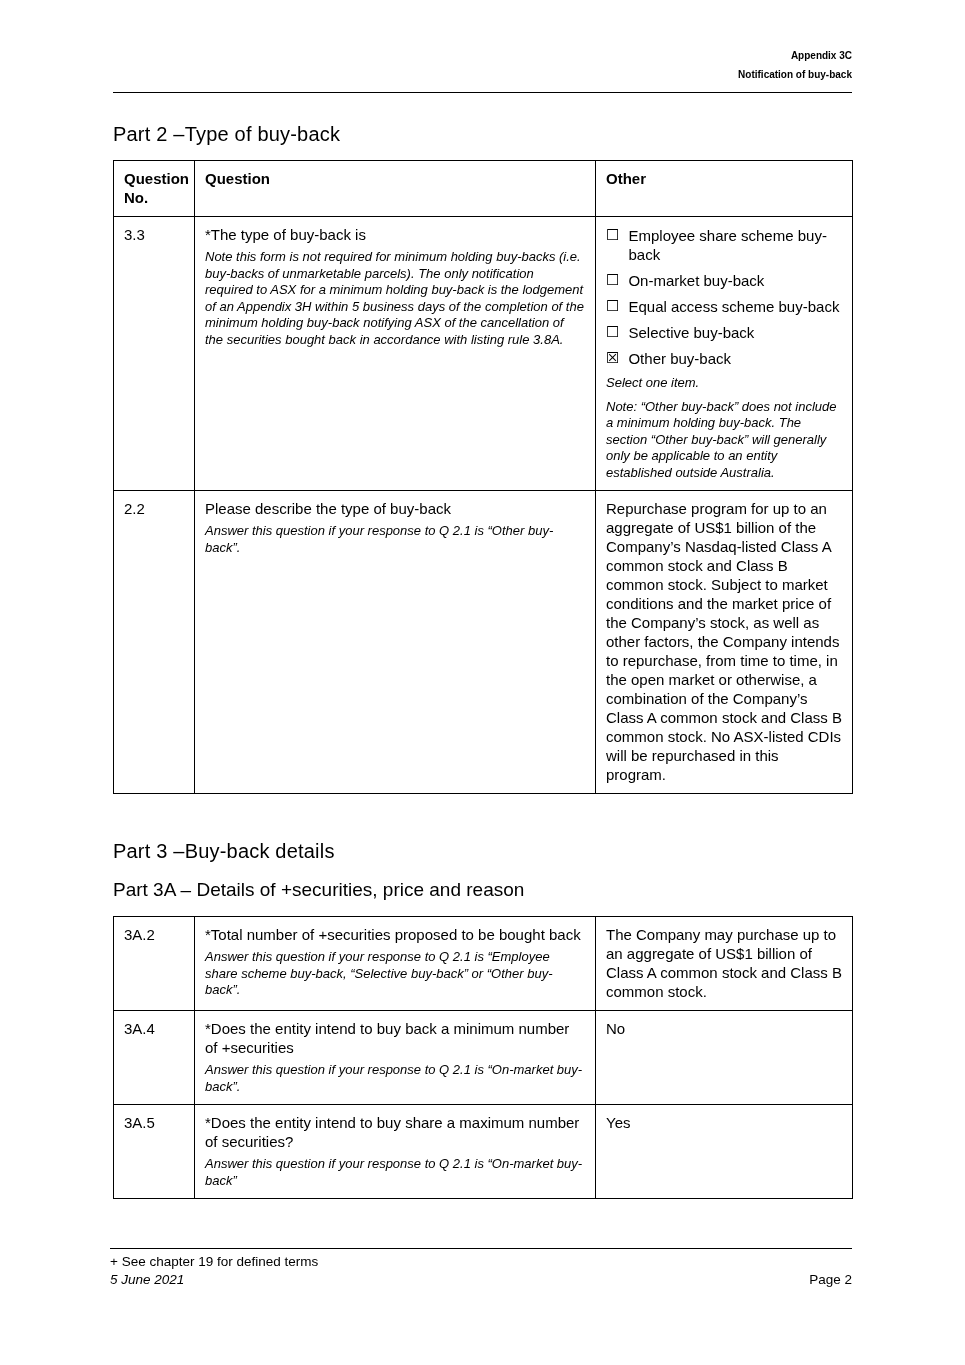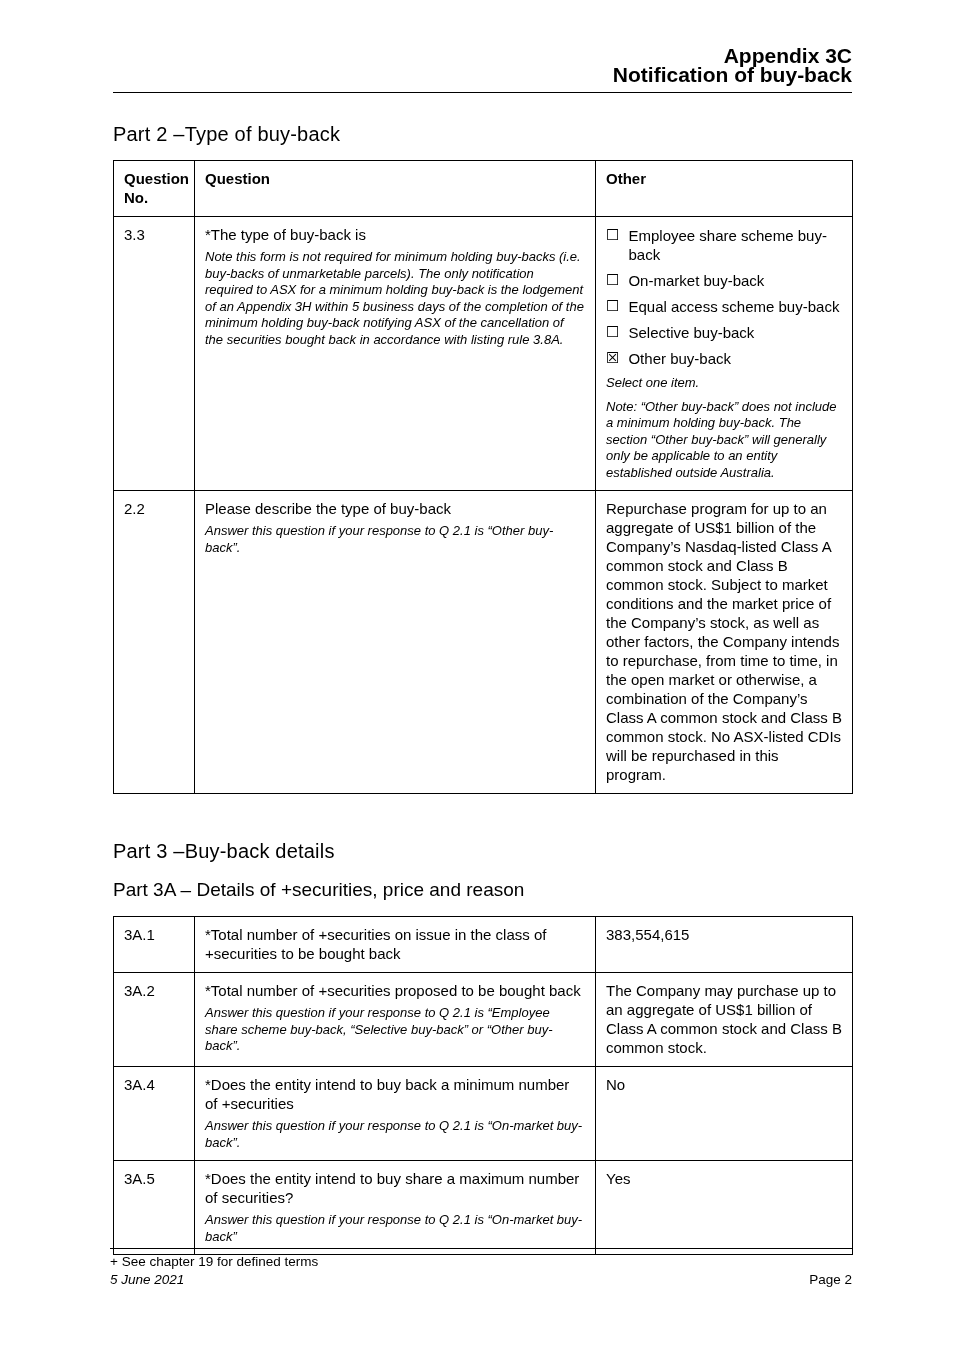--- a/index.html
+++ b/index.html
@@ -7,21 +7,21 @@
   body {
     width: 965px; height: 1365px; position: relative;
     font-family: "Liberation Sans", sans-serif; color: #000;
     overflow: hidden;
   }
   .content { position: absolute; left: 113px; top: 0; width: 739px; }
 
   
   .doc-header {
     padding-top: 46px; padding-bottom: 8px;
-    text-align: right; font-weight: bold; font-size: 21px; line-height: 19px;
+    text-align: right; font-weight: bold; font-size: 10px; line-height: 19px;
     border-bottom: 1px solid #000;
   }
 
   
   .part-heading { font-size: 20px; font-weight: 400; letter-spacing: .2px; }
   .h-part2 { margin-top: 30px; margin-bottom: 14px; }
   .h-part3 { margin-top: 46px; margin-bottom: 16px; }
   .h-part3a { font-size: 19px; font-weight: 400; margin-bottom: 15px; }
 
   
@@ -132,27 +132,20 @@
   <div class="part-heading h-part3">Part 3 –Buy-back details</div>
   <div class="h-part3a">Part 3A – Details of +securities, price and reason</div>
 
   <table>
     <colgroup>
         <col class="c-no">
         <col class="c-q">
         <col class="c-a">
       </colgroup>
     <tbody>
-        <tr class="r-3a1">
-      <td class="cell-no">3A.1</td>
-      <td>
-        <div class="q-title">*Total number of +securities on issue in the class of +securities to be bought back</div>
-      </td>
-      <td class="a-text">383,554,615</td>
-    </tr>
     <tr class="r-3a2">
       <td class="cell-no">3A.2</td>
       <td>
         <div class="q-title">*Total number of +securities proposed to be bought back</div>
         <div class="q-note">Answer this question if your response to Q 2.1 is “Employee share scheme buy-back, “Selective buy-back” or “Other buy-back”.</div>
       </td>
       <td class="a-text">The Company may purchase up to an aggregate of US$1 billion of Class A common stock and Class B common stock.</td>
     </tr>
     <tr class="r-3a4">
       <td class="cell-no">3A.4</td>

